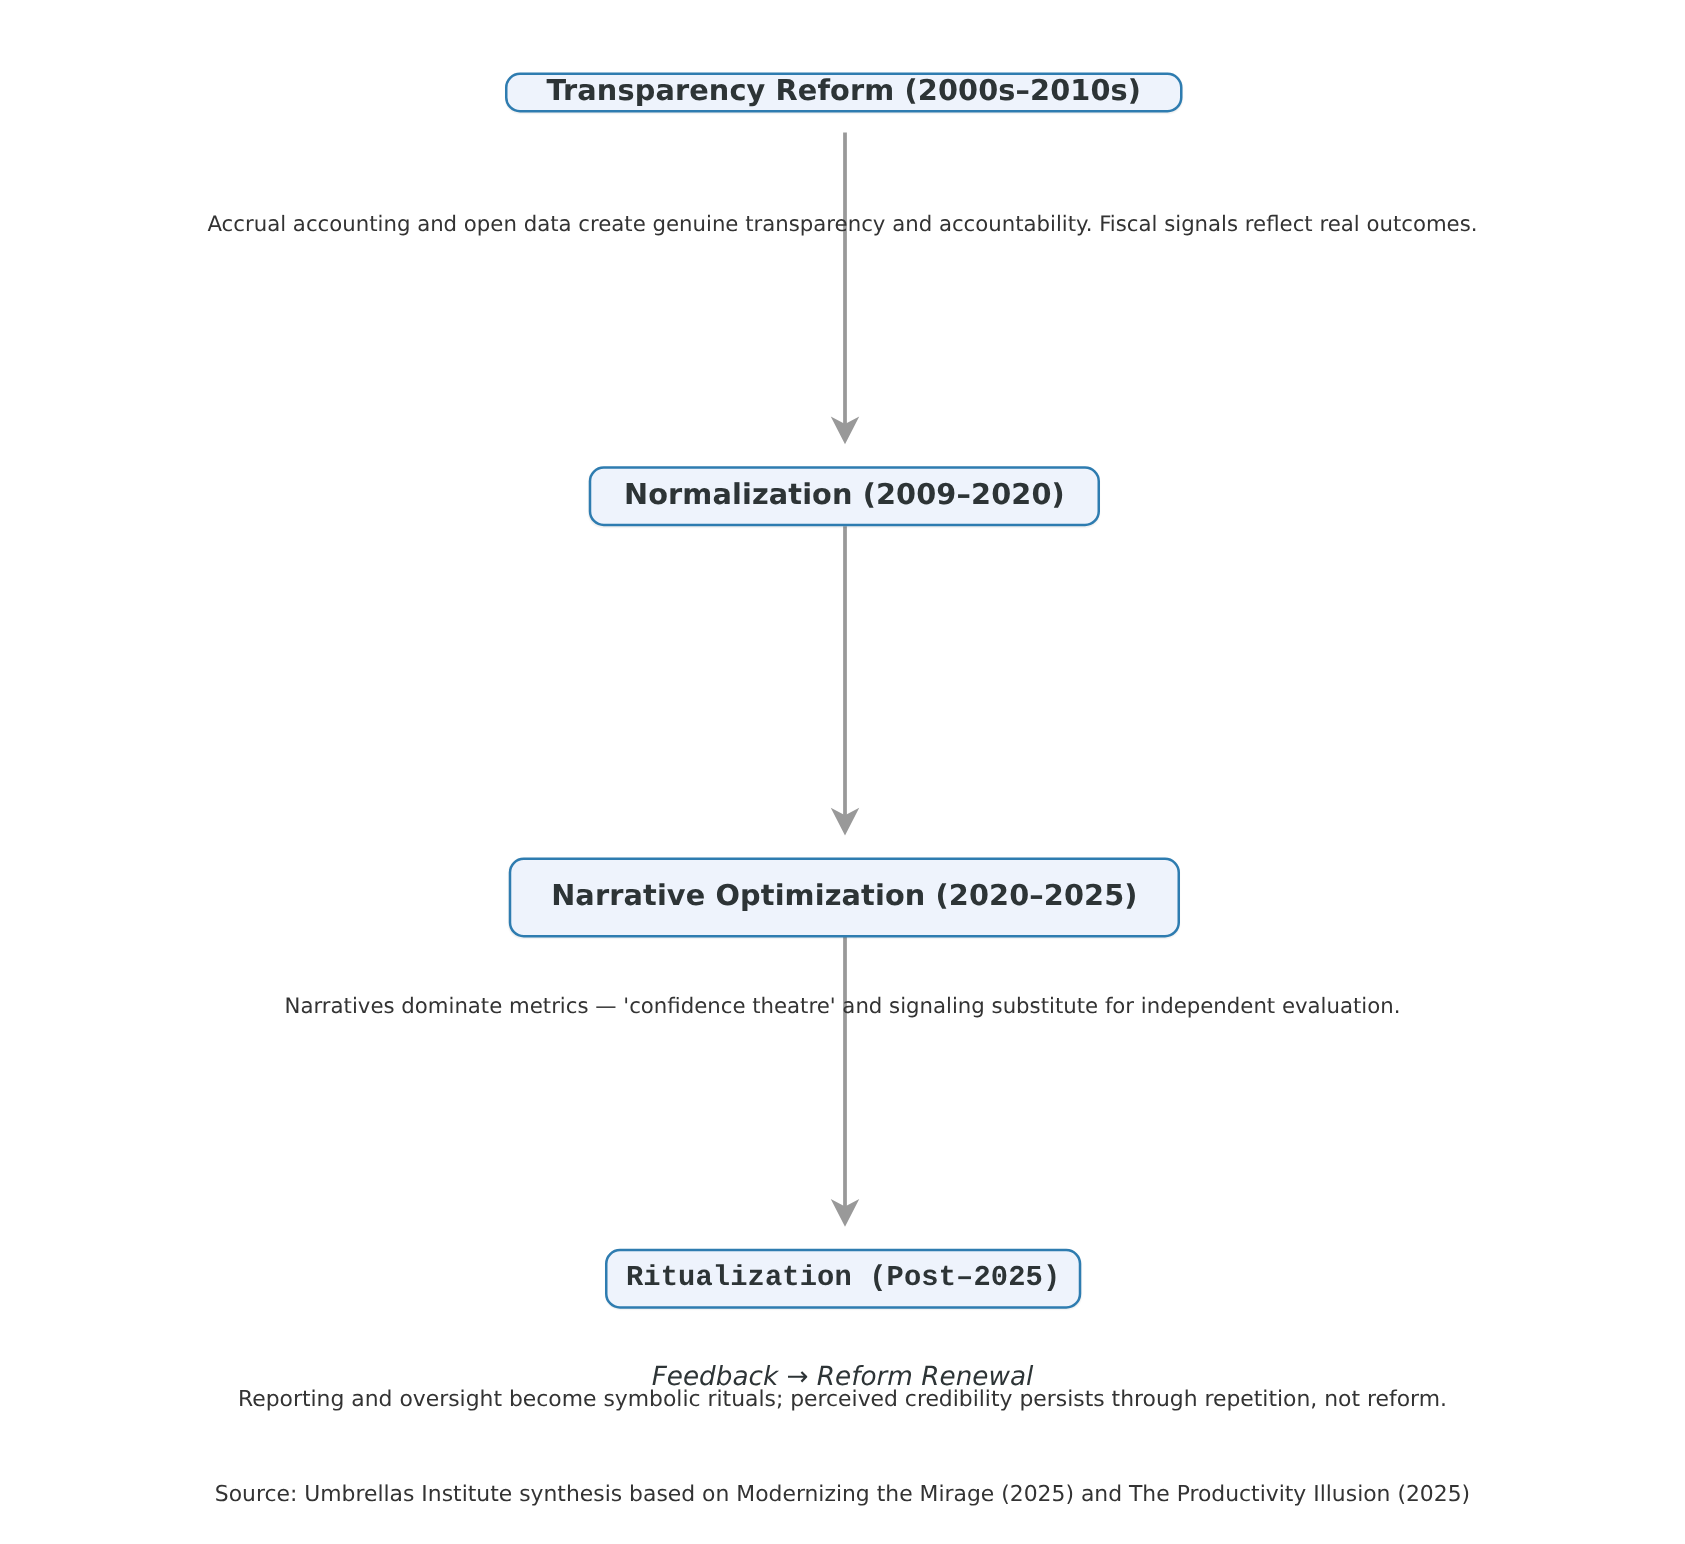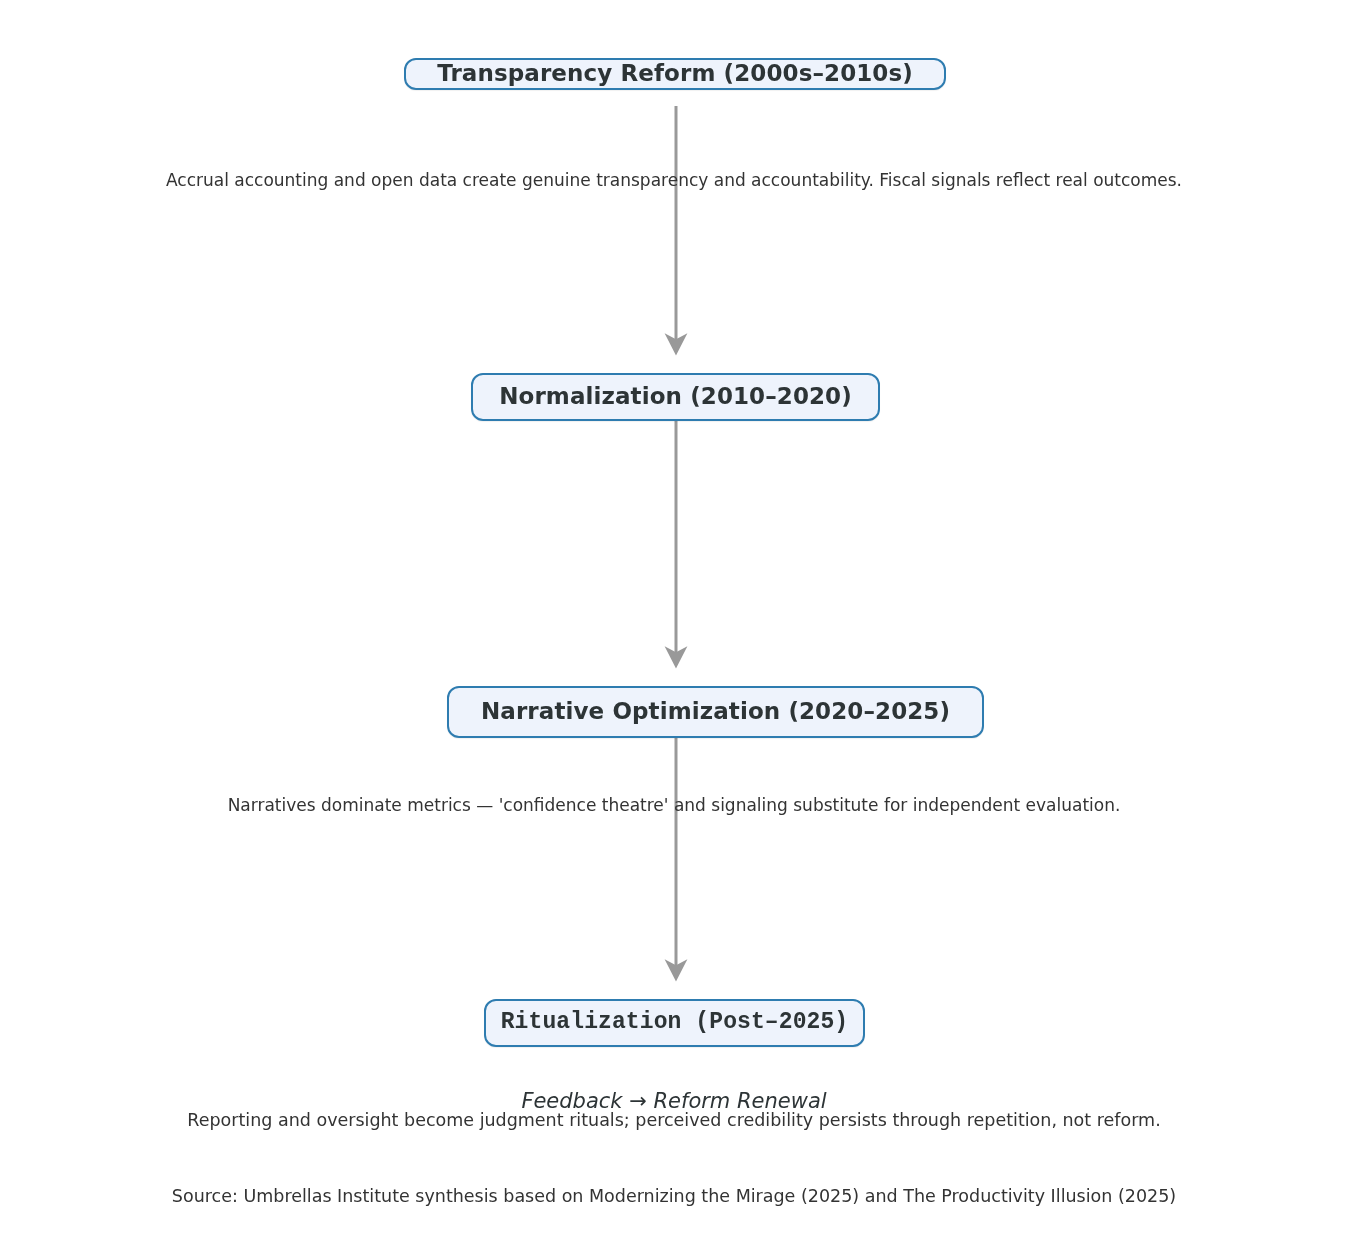--- a/index.html
+++ b/index.html
@@ -42,21 +42,21 @@
     box-shadow: 0 1px 1px rgba(0,0,0,0.06);
   }
 
   .node-label {
     line-height: 1;
     padding-bottom: 1px;
   }
 
   #node-0 { left: 404px;  top: 58px;   width: 542px; height: 32px; }
   #node-1 { left: 471px;  top: 373px;  width: 409px; height: 48px; }
-  #node-2 { left: 407px;  top: 686px;  width: 537px; height: 52px; margin-left: 40px; }
+  #node-2 { left: 407px;  top: 686px;  width: 537px; height: 64px; }
   #node-3 { left: 484px;  top: 999px;  width: 381px; height: 48px; font-family: Liberation Mono, monospace; }
 
   
   .edge-label {
     position: absolute;
     font-size: 17px;
     color: #333333;
     white-space: nowrap;
     line-height: 1.2;
     text-align: center;
@@ -129,31 +129,31 @@
     </g>
   </svg>
 
   <div class="node" id="node-0">
     <span class="node-label">Transparency Reform (2000s–2010s)</span>
   </div>
 
   <div class="edge-label" id="edge-label-0">Accrual accounting and open data create genuine transparency and accountability. Fiscal signals reflect real outcomes.</div>
 
   <div class="node" id="node-1">
-    <span class="node-label">Normalization (2010–2020)</span>
+    <span class="node-label">Normalization (2009–2020)</span>
   </div>
 
 
   <div class="node" id="node-2">
     <span class="node-label">Narrative Optimization (2020–2025)</span>
   </div>
 
   <div class="edge-label" id="edge-label-2">Narratives dominate metrics — 'confidence theatre' and signaling substitute for independent evaluation.</div>
 
   <div class="node" id="node-3">
     <span class="node-label">Ritualization (Post–2025)</span>
   </div>
 
   <div class="footer-title">Feedback → Reform Renewal</div>
-  <div class="footer-desc">Reporting and oversight become judgment rituals; perceived credibility persists through repetition, not reform.</div>
+  <div class="footer-desc">Reporting and oversight become symbolic rituals; perceived credibility persists through repetition, not reform.</div>
   <div class="footer-source">Source: Umbrellas Institute synthesis based on Modernizing the Mirage (2025) and The Productivity Illusion (2025)</div>
 
 </div>
 
 </body></html>

